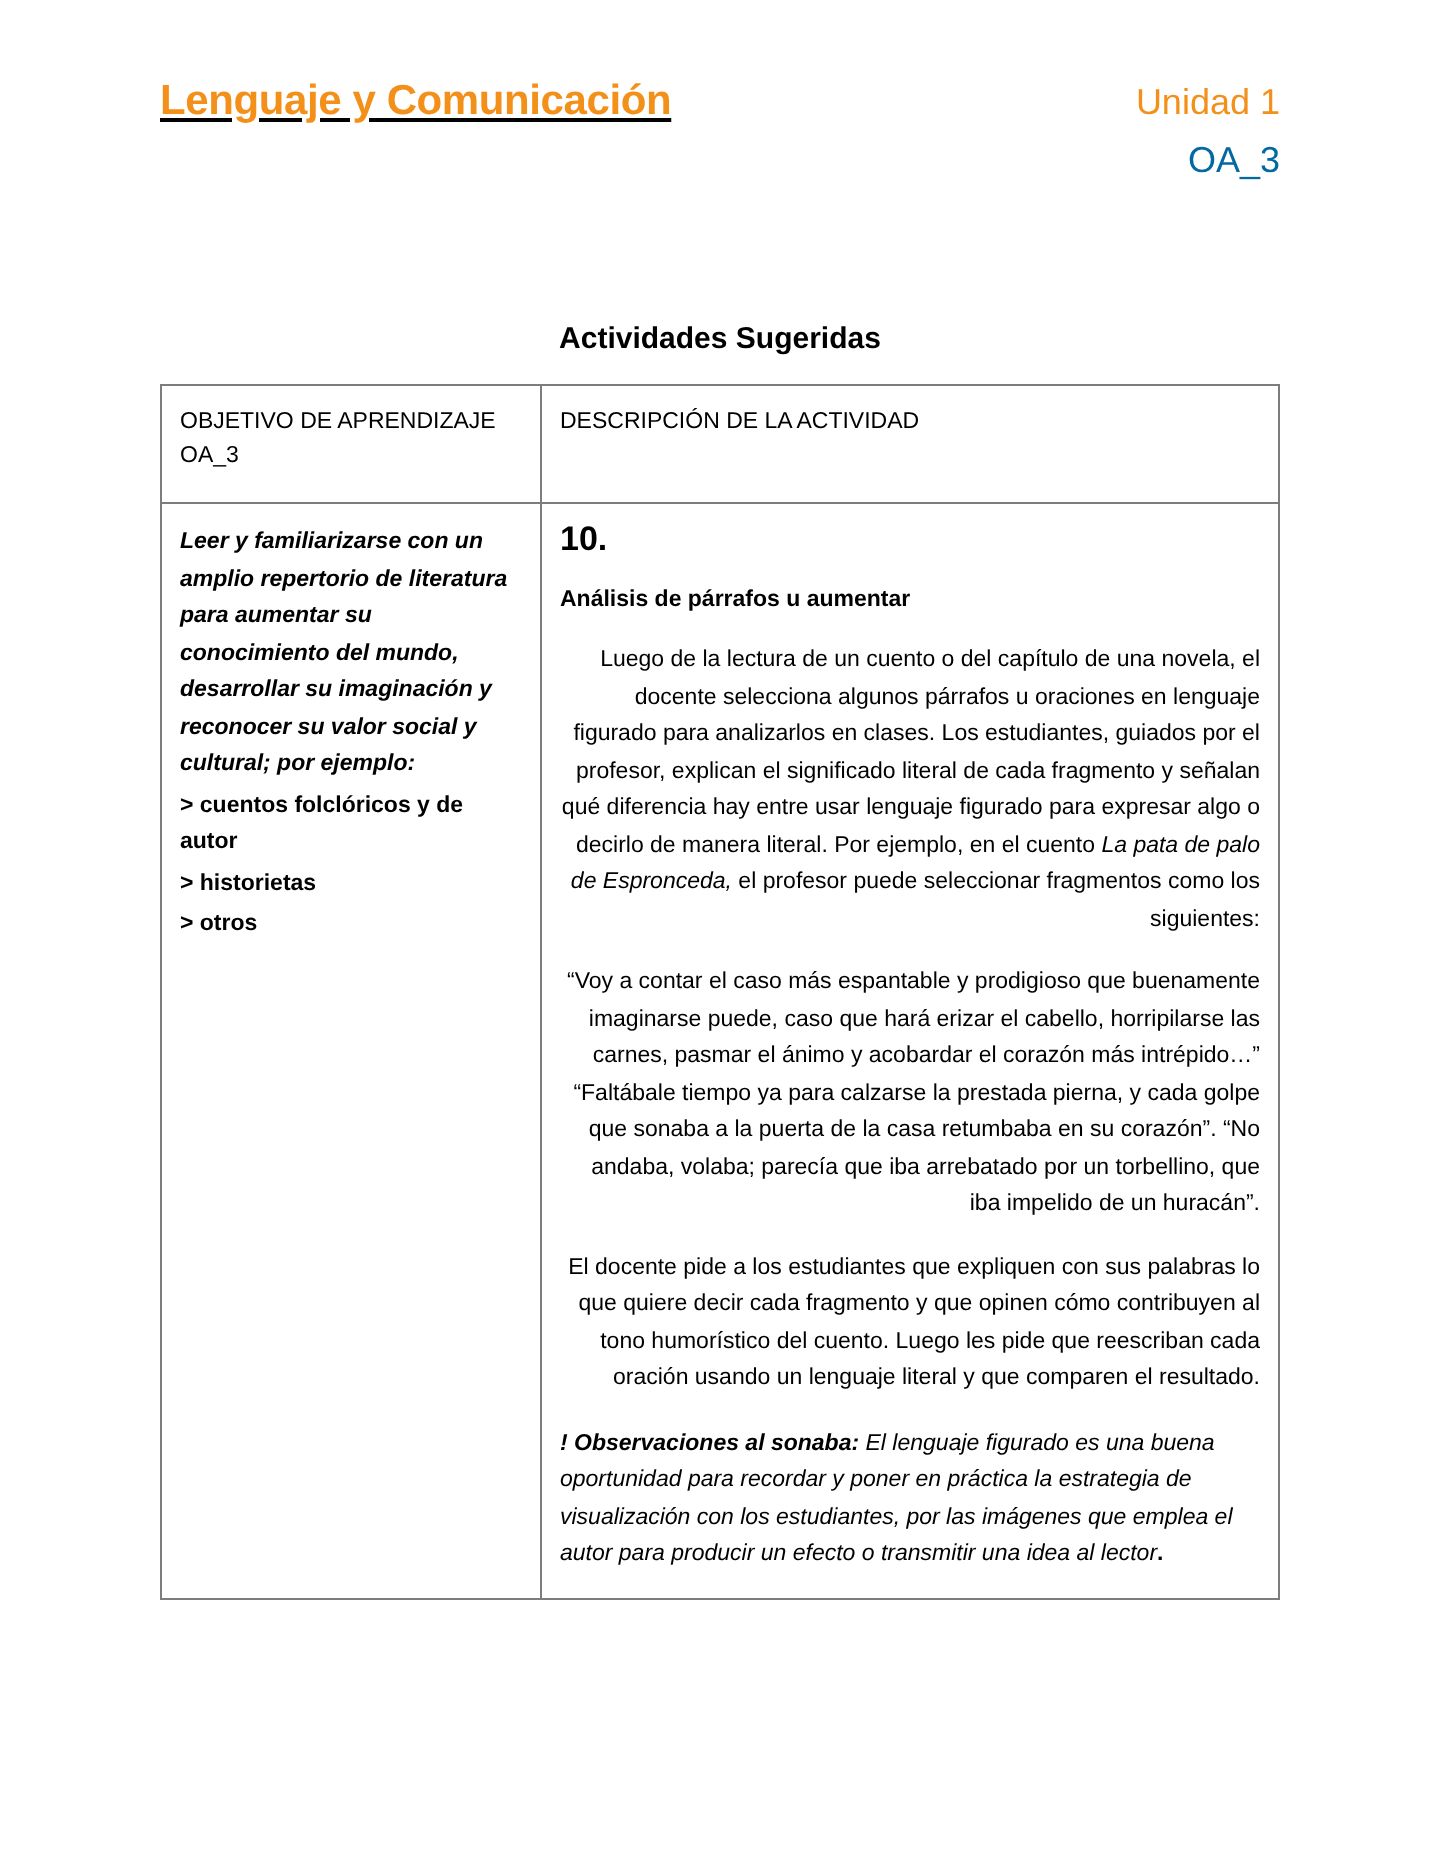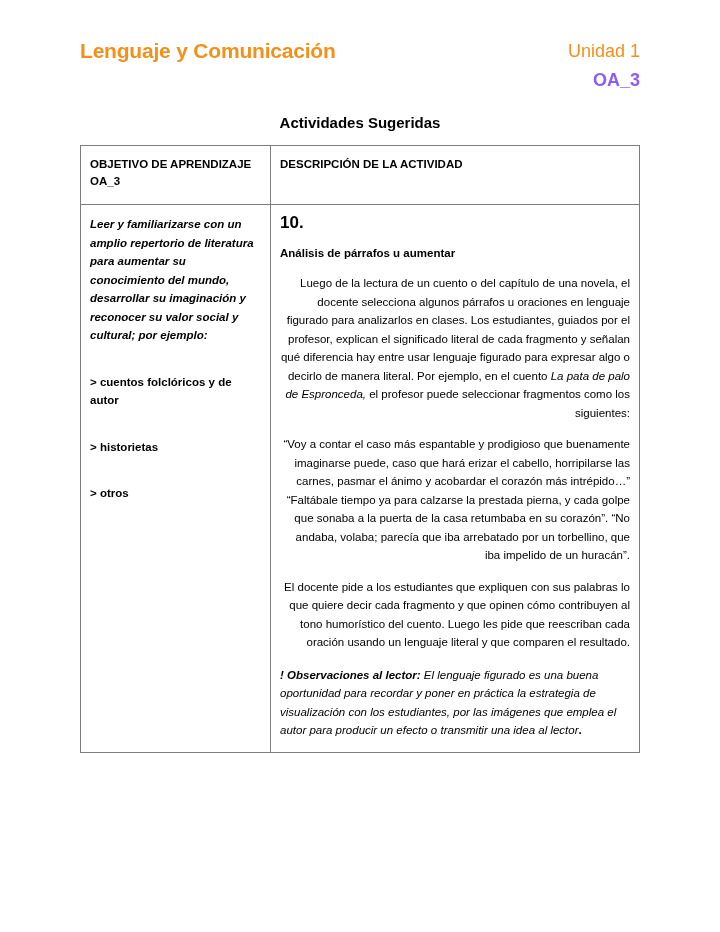--- a/index.html
+++ b/index.html
@@ -22,20 +22,21 @@
     padding: 38px 80px 0 80px;
   }
   .header {
     display: flex;
     justify-content: space-between;
     align-items: flex-start;
   }
   .header-left {
     display: flex;
     flex-direction: column;
+    text-decoration: underline;
   }
   .header-right {
     display: flex;
     flex-direction: column;
     align-items: flex-end;
     padding-top: 2px;
   }
   .subject-title {
     color: #F39019;
     font-size: 21px;
@@ -50,66 +51,66 @@
     line-height: 24px;
     margin-top: 4px;
   }
   .unit-title {
     color: #F39019;
     font-size: 18px;
     font-weight: normal;
     line-height: 23px;
   }
   .unit-code {
-    color: #8b5cf6;
+    color: #0369a1;
     font-size: 18px;
-    font-weight: bold;
+    font-weight: normal;
     line-height: 23px;
     margin-top: 6px;
   }
   .activities-heading {
     text-align: center;
     font-size: 15px;
     font-weight: bold;
-    margin-top: 22px;
+    margin-top: 69px;
     margin-bottom: 14px;
   }
   table.main-table {
     width: 100%;
     border-collapse: collapse;
     table-layout: fixed;
   }
   table.main-table td {
     border: 1px solid #7d7d7d;
     vertical-align: top;
     padding: 10px 9px 12px 9px;
   }
   .col-left {
     width: 190px;
   }
   .hdr-cell {
     font-size: 11.5px;
-    font-weight: bold;
+    font-weight: normal;
     line-height: 17px;
     padding-top: 10px !important;
     padding-bottom: 14px !important;
   }
   .hdr-right {
   }
   .objective-text {
     font-size: 11.5px;
     font-weight: bold;
     line-height: 18.5px;
     font-style: italic;
   }
   .objective-bullet {
     font-size: 11.5px;
     font-weight: bold;
     line-height: 18.5px;
-    margin-top: 28px;
+    margin-top: 2px;
   }
   .act-number {
     font-size: 17px;
     font-weight: bold;
     line-height: 16px;
   }
   .act-subtitle {
     font-size: 11.5px;
     font-weight: bold;
     line-height: 16px;
@@ -171,19 +172,19 @@
           <div class="objective-bullet">&gt; cuentos folclóricos y de autor</div>
           <div class="objective-bullet">&gt; historietas</div>
           <div class="objective-bullet">&gt; otros</div>
         </td>
         <td>
           <div class="act-number">10.</div>
           <div class="act-subtitle">Análisis de párrafos u aumentar</div>
           <div class="act-para"><span>Luego de la lectura de un cuento o del capítulo de una novela, el docente selecciona algunos párrafos u oraciones en lenguaje figurado para analizarlos en clases. Los estudiantes, guiados por el profesor, explican el significado literal de cada fragmento y señalan qué diferencia hay entre usar lenguaje figurado para expresar algo o decirlo de manera literal. Por ejemplo, en el cuento </span><em>La pata de palo de Espronceda,</em><span> el profesor puede seleccionar fragmentos como los siguientes:</span></div>
           <div class="act-para">“Voy a contar el caso más espantable y prodigioso que buenamente imaginarse puede, caso que hará erizar el cabello, horripilarse las carnes, pasmar el ánimo y acobardar el corazón más intrépido…” “Faltábale tiempo ya para calzarse la prestada pierna, y cada golpe que sonaba a la puerta de la casa retumbaba en su corazón”. “No andaba, volaba; parecía que iba arrebatado por un torbellino, que iba impelido de un huracán”.</div>
           <div class="act-para">El docente pide a los estudiantes que expliquen con sus palabras lo que quiere decir cada fragmento y que opinen cómo contribuyen al tono humorístico del cuento. Luego les pide que reescriban cada oración usando un lenguaje literal y que comparen el resultado.</div>
-          <div class="note"><b>! Observaciones al lector:</b><span> El lenguaje figurado es una buena oportunidad para recordar y poner en práctica la estrategia de visualización con los estudiantes, por las imágenes que emplea el autor para producir un efecto o transmitir una idea al lector</span><span class="tail">.</span></div>
+          <div class="note"><b>! Observaciones al sonaba:</b><span> El lenguaje figurado es una buena oportunidad para recordar y poner en práctica la estrategia de visualización con los estudiantes, por las imágenes que emplea el autor para producir un efecto o transmitir una idea al lector</span><span class="tail">.</span></div>
         </td>
       </tr>
     </tbody>
   </table>
 
 </div>
 
 </body></html>

